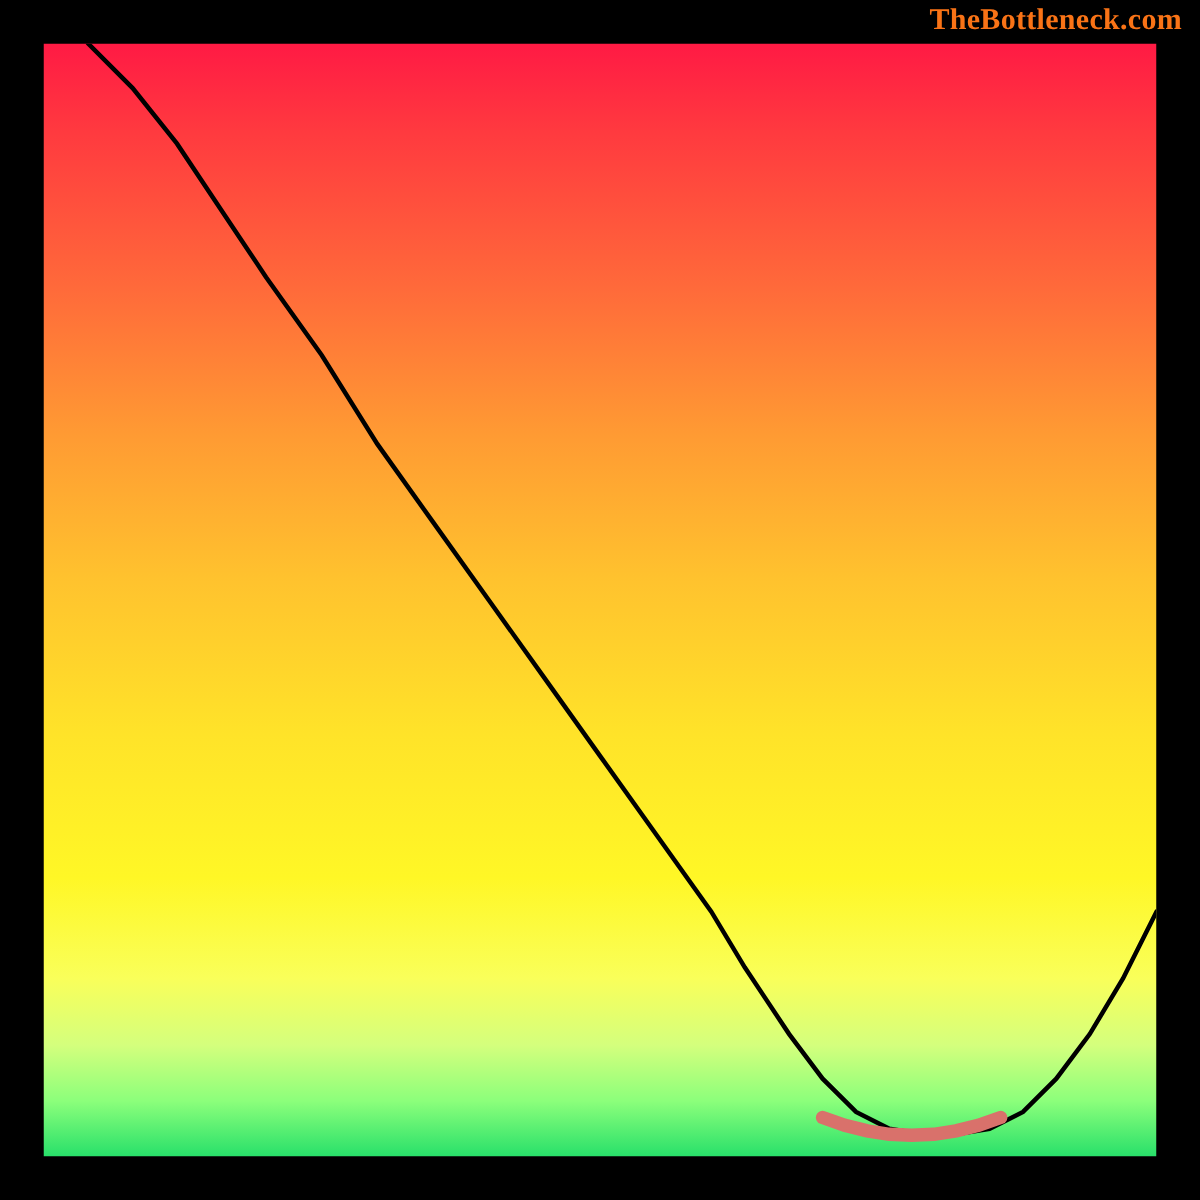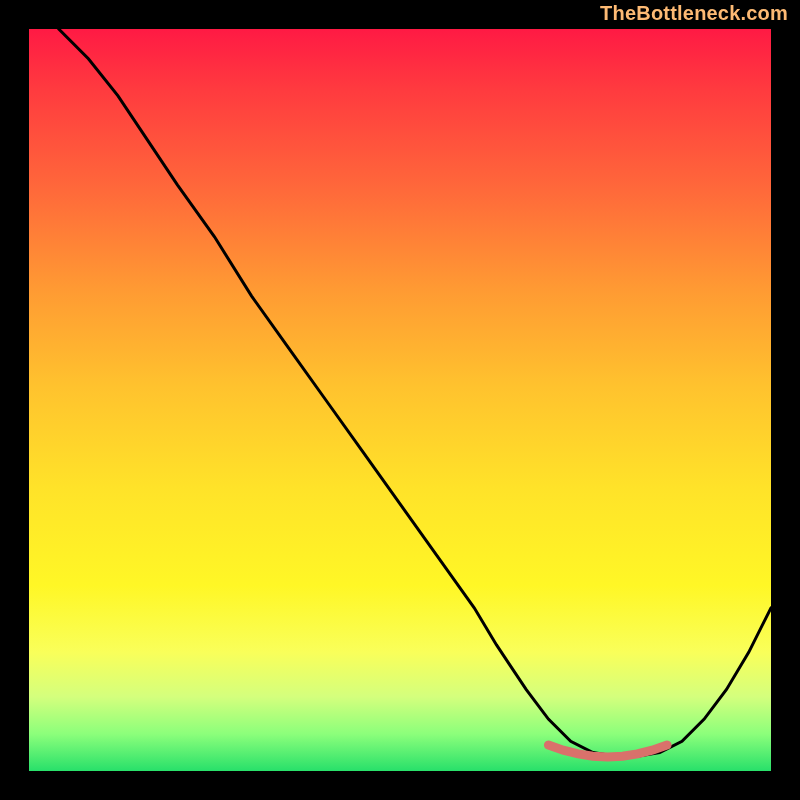--- a/index.html
+++ b/index.html
@@ -2,24 +2,24 @@
 <html><head>
 <meta charset="utf-8">
 <style>
   * { margin: 0; padding: 0; box-sizing: border-box; }
   html, body { width: 800px; height: 800px; overflow: hidden; background: #fff; }
   .wrapper { position: relative; width: 800px; height: 800px; background: #000; }
   .attribution {
     position: absolute;
     top: 2px;
     right: 12px;
-    font-family: Liberation Sans, sans-serif;
+    font-family: Liberation Serif, serif;
     font-size: 20px;
     font-weight: 600;
-    color: #fdba74;
+    color: #f97316;
     user-select: none;
     letter-spacing: 0.2px;
   }
   .plot-area {
     position: absolute;
     left: 29px;
     top: 29px;
     width: 742px;
     height: 742px;
     overflow: hidden;

